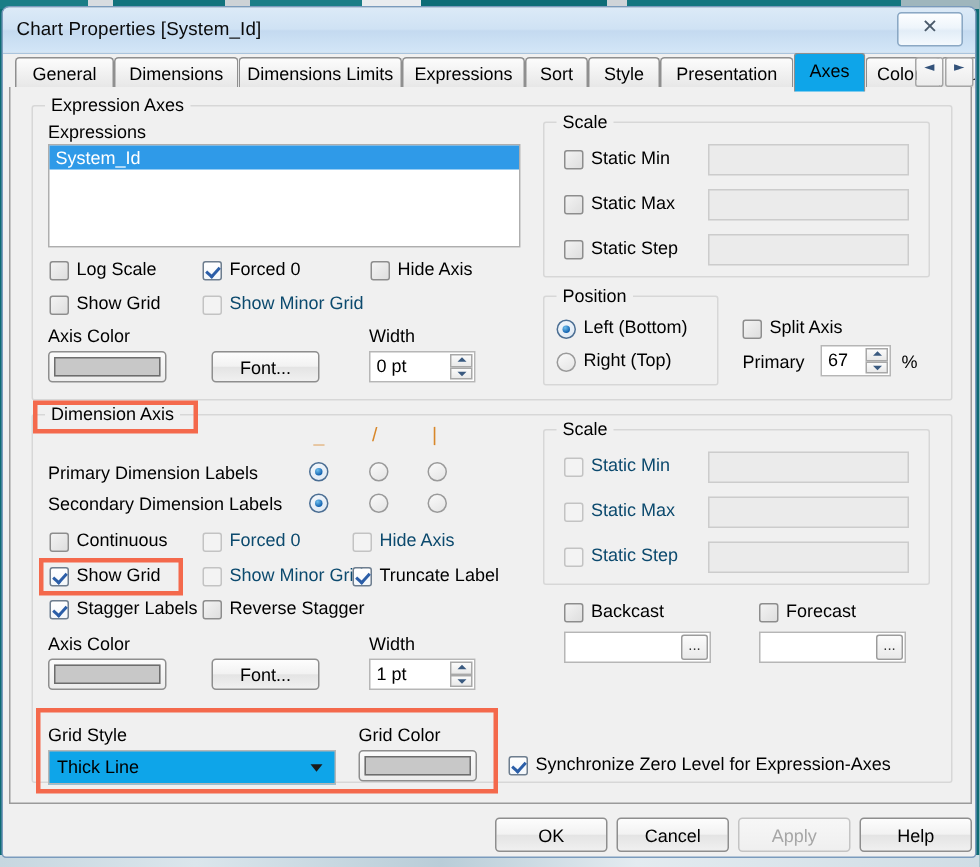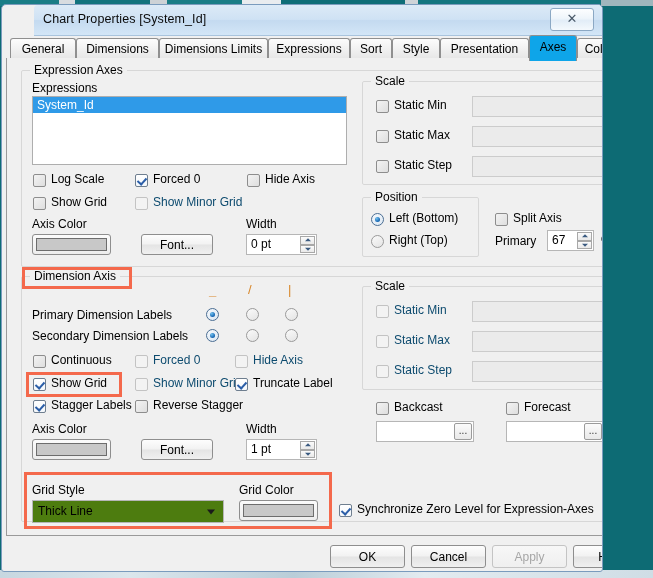--- a/index.html
+++ b/index.html
@@ -15,26 +15,25 @@
     background:linear-gradient(90deg,#1a7d86 0%,#1a7d86 9%,#d8dce0 9%,#d8dce0 11.5%,
       #13737d 11.5%,#13737d 23%,#cdd2d6 23%,#cdd2d6 25.5%,
       #1a7d86 25.5%,#1a7d86 37%,#e9ecef 37%,#e9ecef 43%,
       #0e6d77 43%,#0e6d77 62%,#cfd4d8 62%,#cfd4d8 64%,
       #147680 64%,#147680 92%,#9fb6bd 92%,#9fb6bd 100%);}
   #bg-bottom{position:absolute;left:0;top:570px;width:653px;height:8px;
     background:linear-gradient(90deg,#c7d7e0 0%,#dbe6ec 20%,#b9cdd8 45%,#e3ebf0 65%,#cfdde5 100%);}
 
   
   #dialog{
-    position:absolute;left:1px;top:4px;width:602px;height:568px;
+    position:absolute;left:1px;top:4px;width:650px;height:568px;
     border:1px solid #7a9bbd;border-radius:5px 5px 3px 3px;
     background:#f0f0f0;
     box-sizing:border-box;
     overflow:hidden;
-    padding-left:32px;
   }
   #titlebar{
     position:relative;height:30px;
     background:linear-gradient(180deg,#dceaf7 0%,#cfe2f4 48%,#c4daf0 52%,#d3e6f7 100%);
     border-bottom:1px solid #a9c4dd;
     border-radius:4px 4px 0 0;
   }
   #title-text{position:absolute;left:9px;top:7px;font-size:12.5px;color:#0a0a0a;letter-spacing:.1px;}
   #close-btn{
     position:absolute;right:8px;top:3px;width:42px;height:21px;
@@ -125,21 +124,21 @@
     background:linear-gradient(180deg,#fbfbfb,#ededed);padding:2px;cursor:pointer;}
   .swatch .inner{position:absolute;left:3px;top:3px;right:3px;bottom:3px;
     border:1px solid #6d6d6d;background:#c8c8c8;}
 
   
   #exprlist{position:absolute;box-sizing:border-box;border:1px solid #aeaeae;background:#fff;}
   #exprlist .row{position:absolute;left:0;right:0;top:0;height:16px;background:#2f9ae8;
     color:#fff;font-size:12px;line-height:16px;padding-left:4px;box-sizing:border-box;cursor:pointer;}
 
   
-  .combo{position:absolute;box-sizing:border-box;border:1px solid #b6b6b6;background:#4d7c0f;cursor:pointer;}
+  .combo{position:absolute;box-sizing:border-box;border:1px solid #b6b6b6;background:#0ea5e9;cursor:pointer;}
   .combo .txt{position:absolute;left:5px;top:3px;font-size:12px;color:#000;}
   .combo .arw{position:absolute;right:8px;top:50%;transform:translateY(-50%);
     width:0;height:0;border-left:4.5px solid transparent;border-right:4.5px solid transparent;
     border-top:5px solid #1a1a1a;}
 
   
   .ellip{position:absolute;width:18px;height:17px;box-sizing:border-box;
     border:1px solid #9b9b9b;border-radius:2px;
     background:linear-gradient(180deg,#fbfbfb,#e9e9e9);
     font-size:10px;line-height:14px;text-align:center;color:#333;cursor:pointer;}

